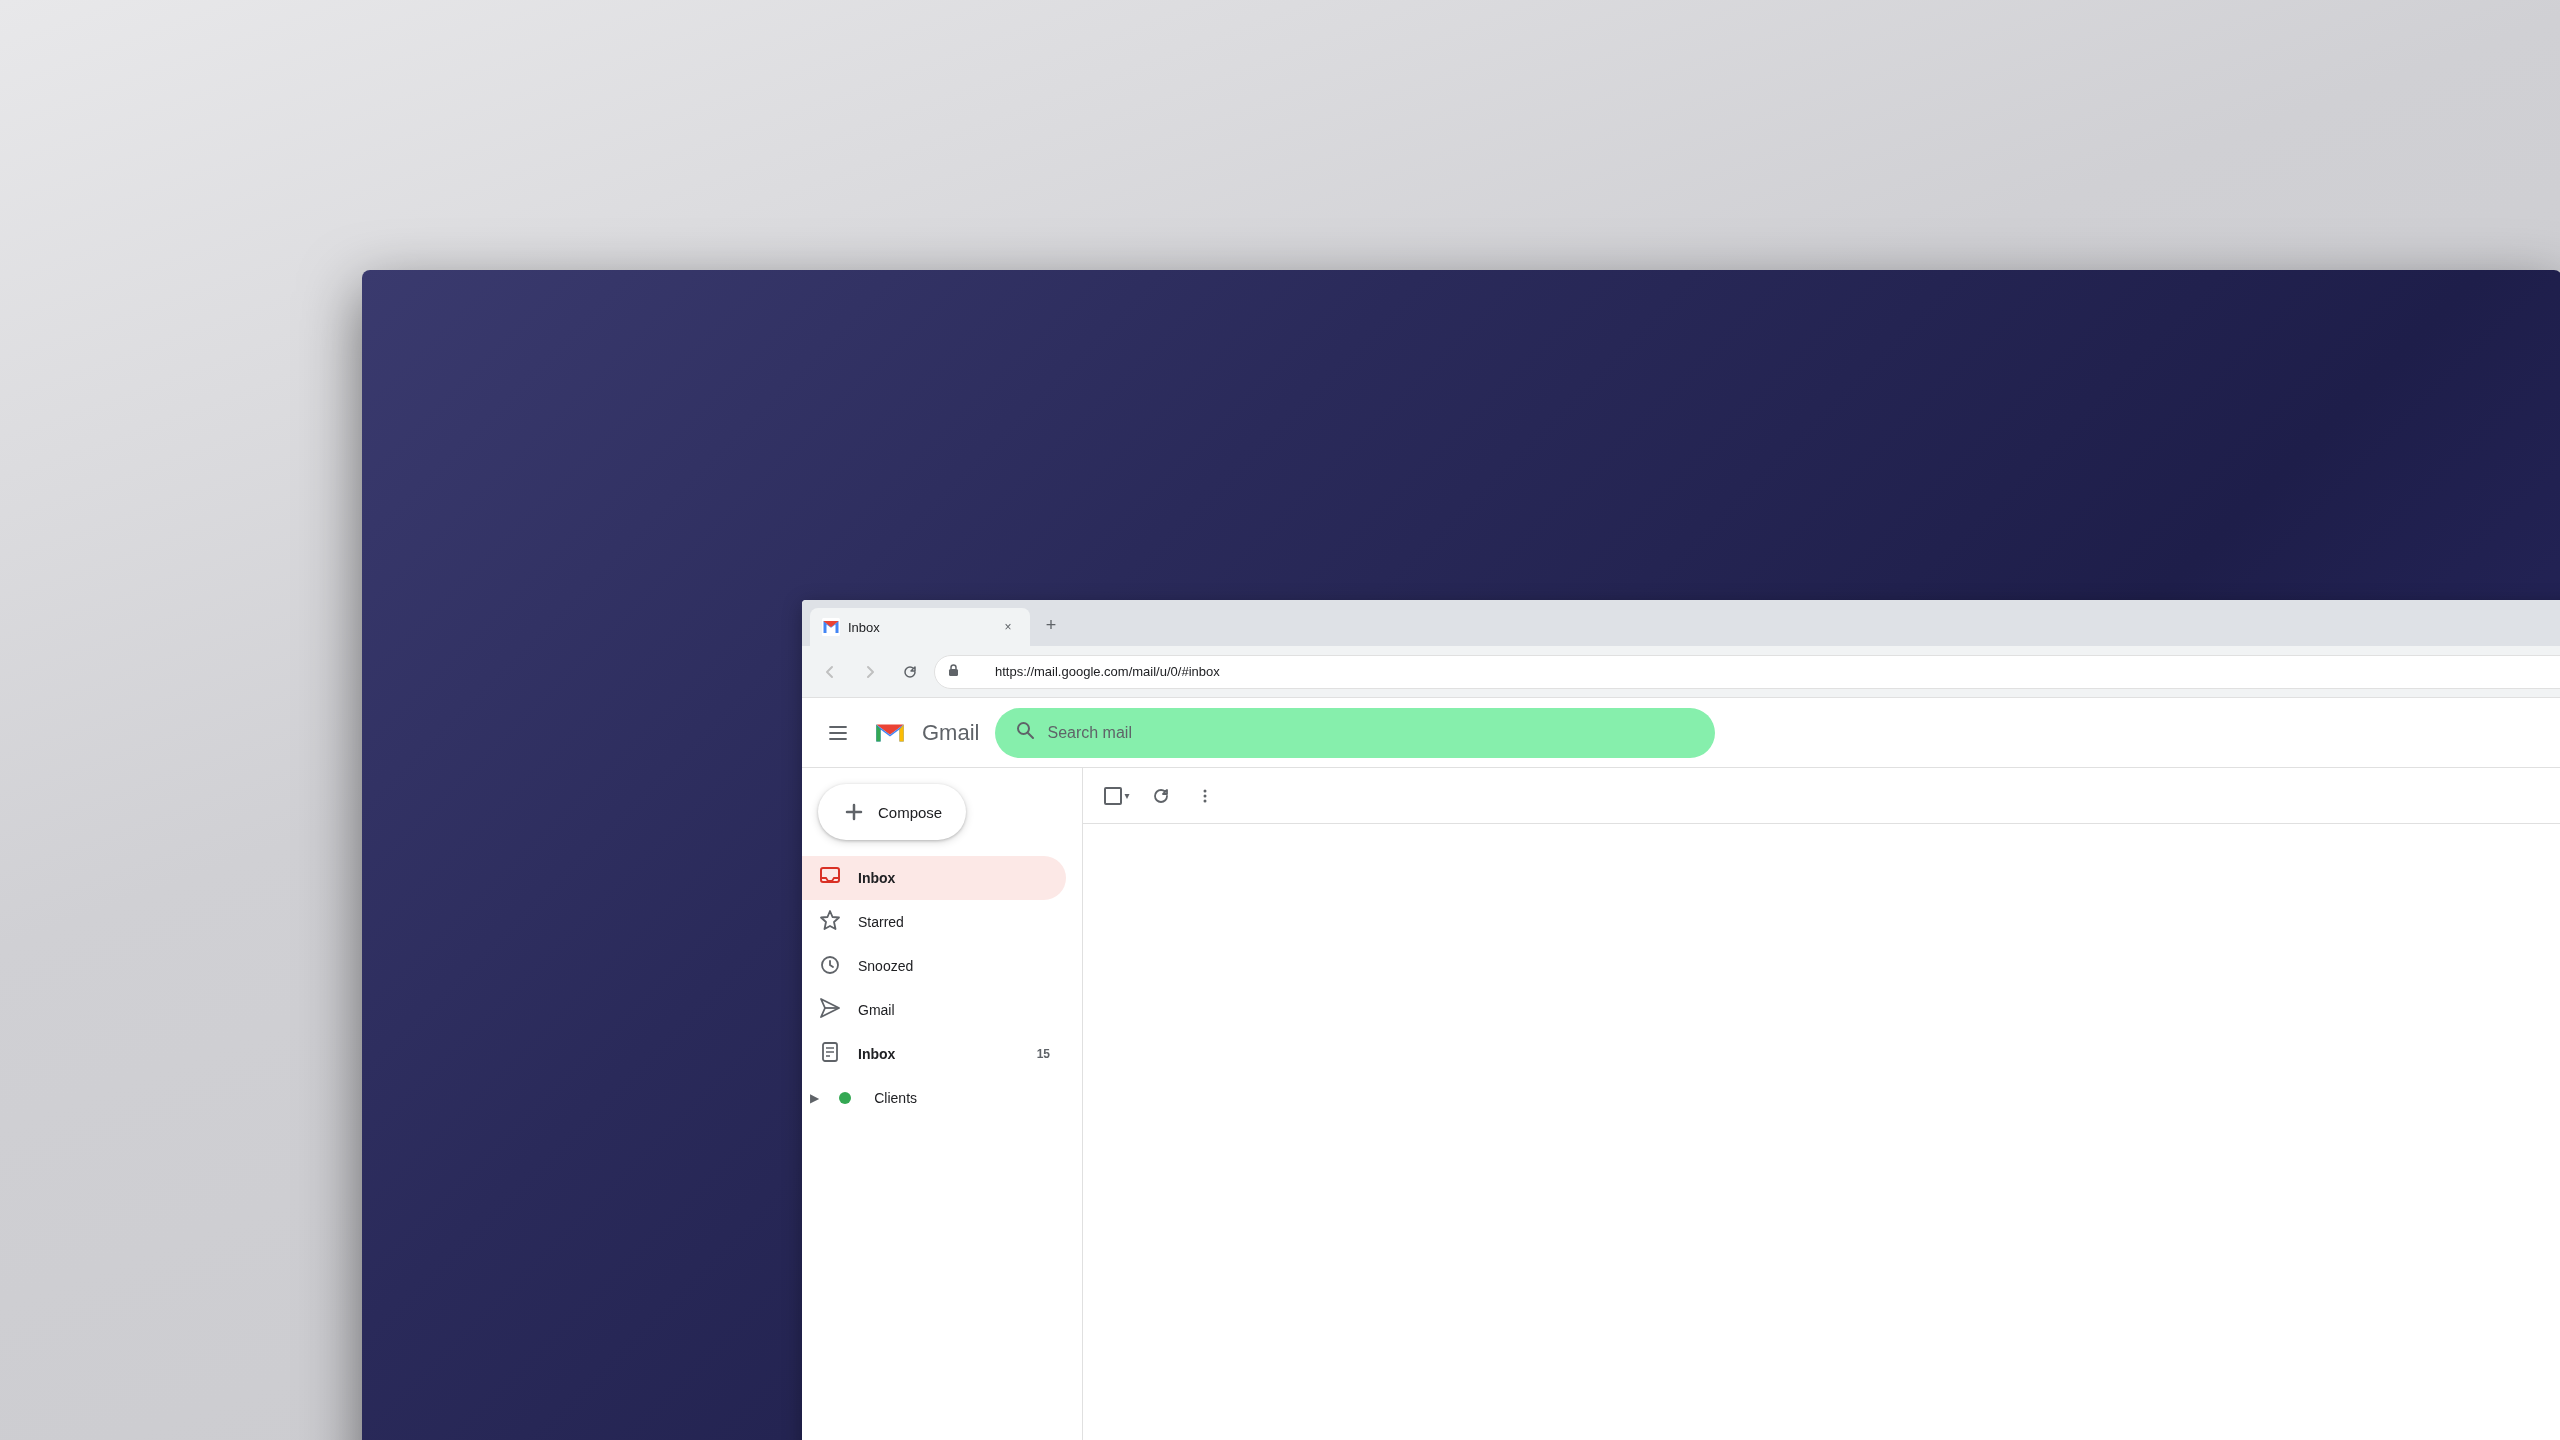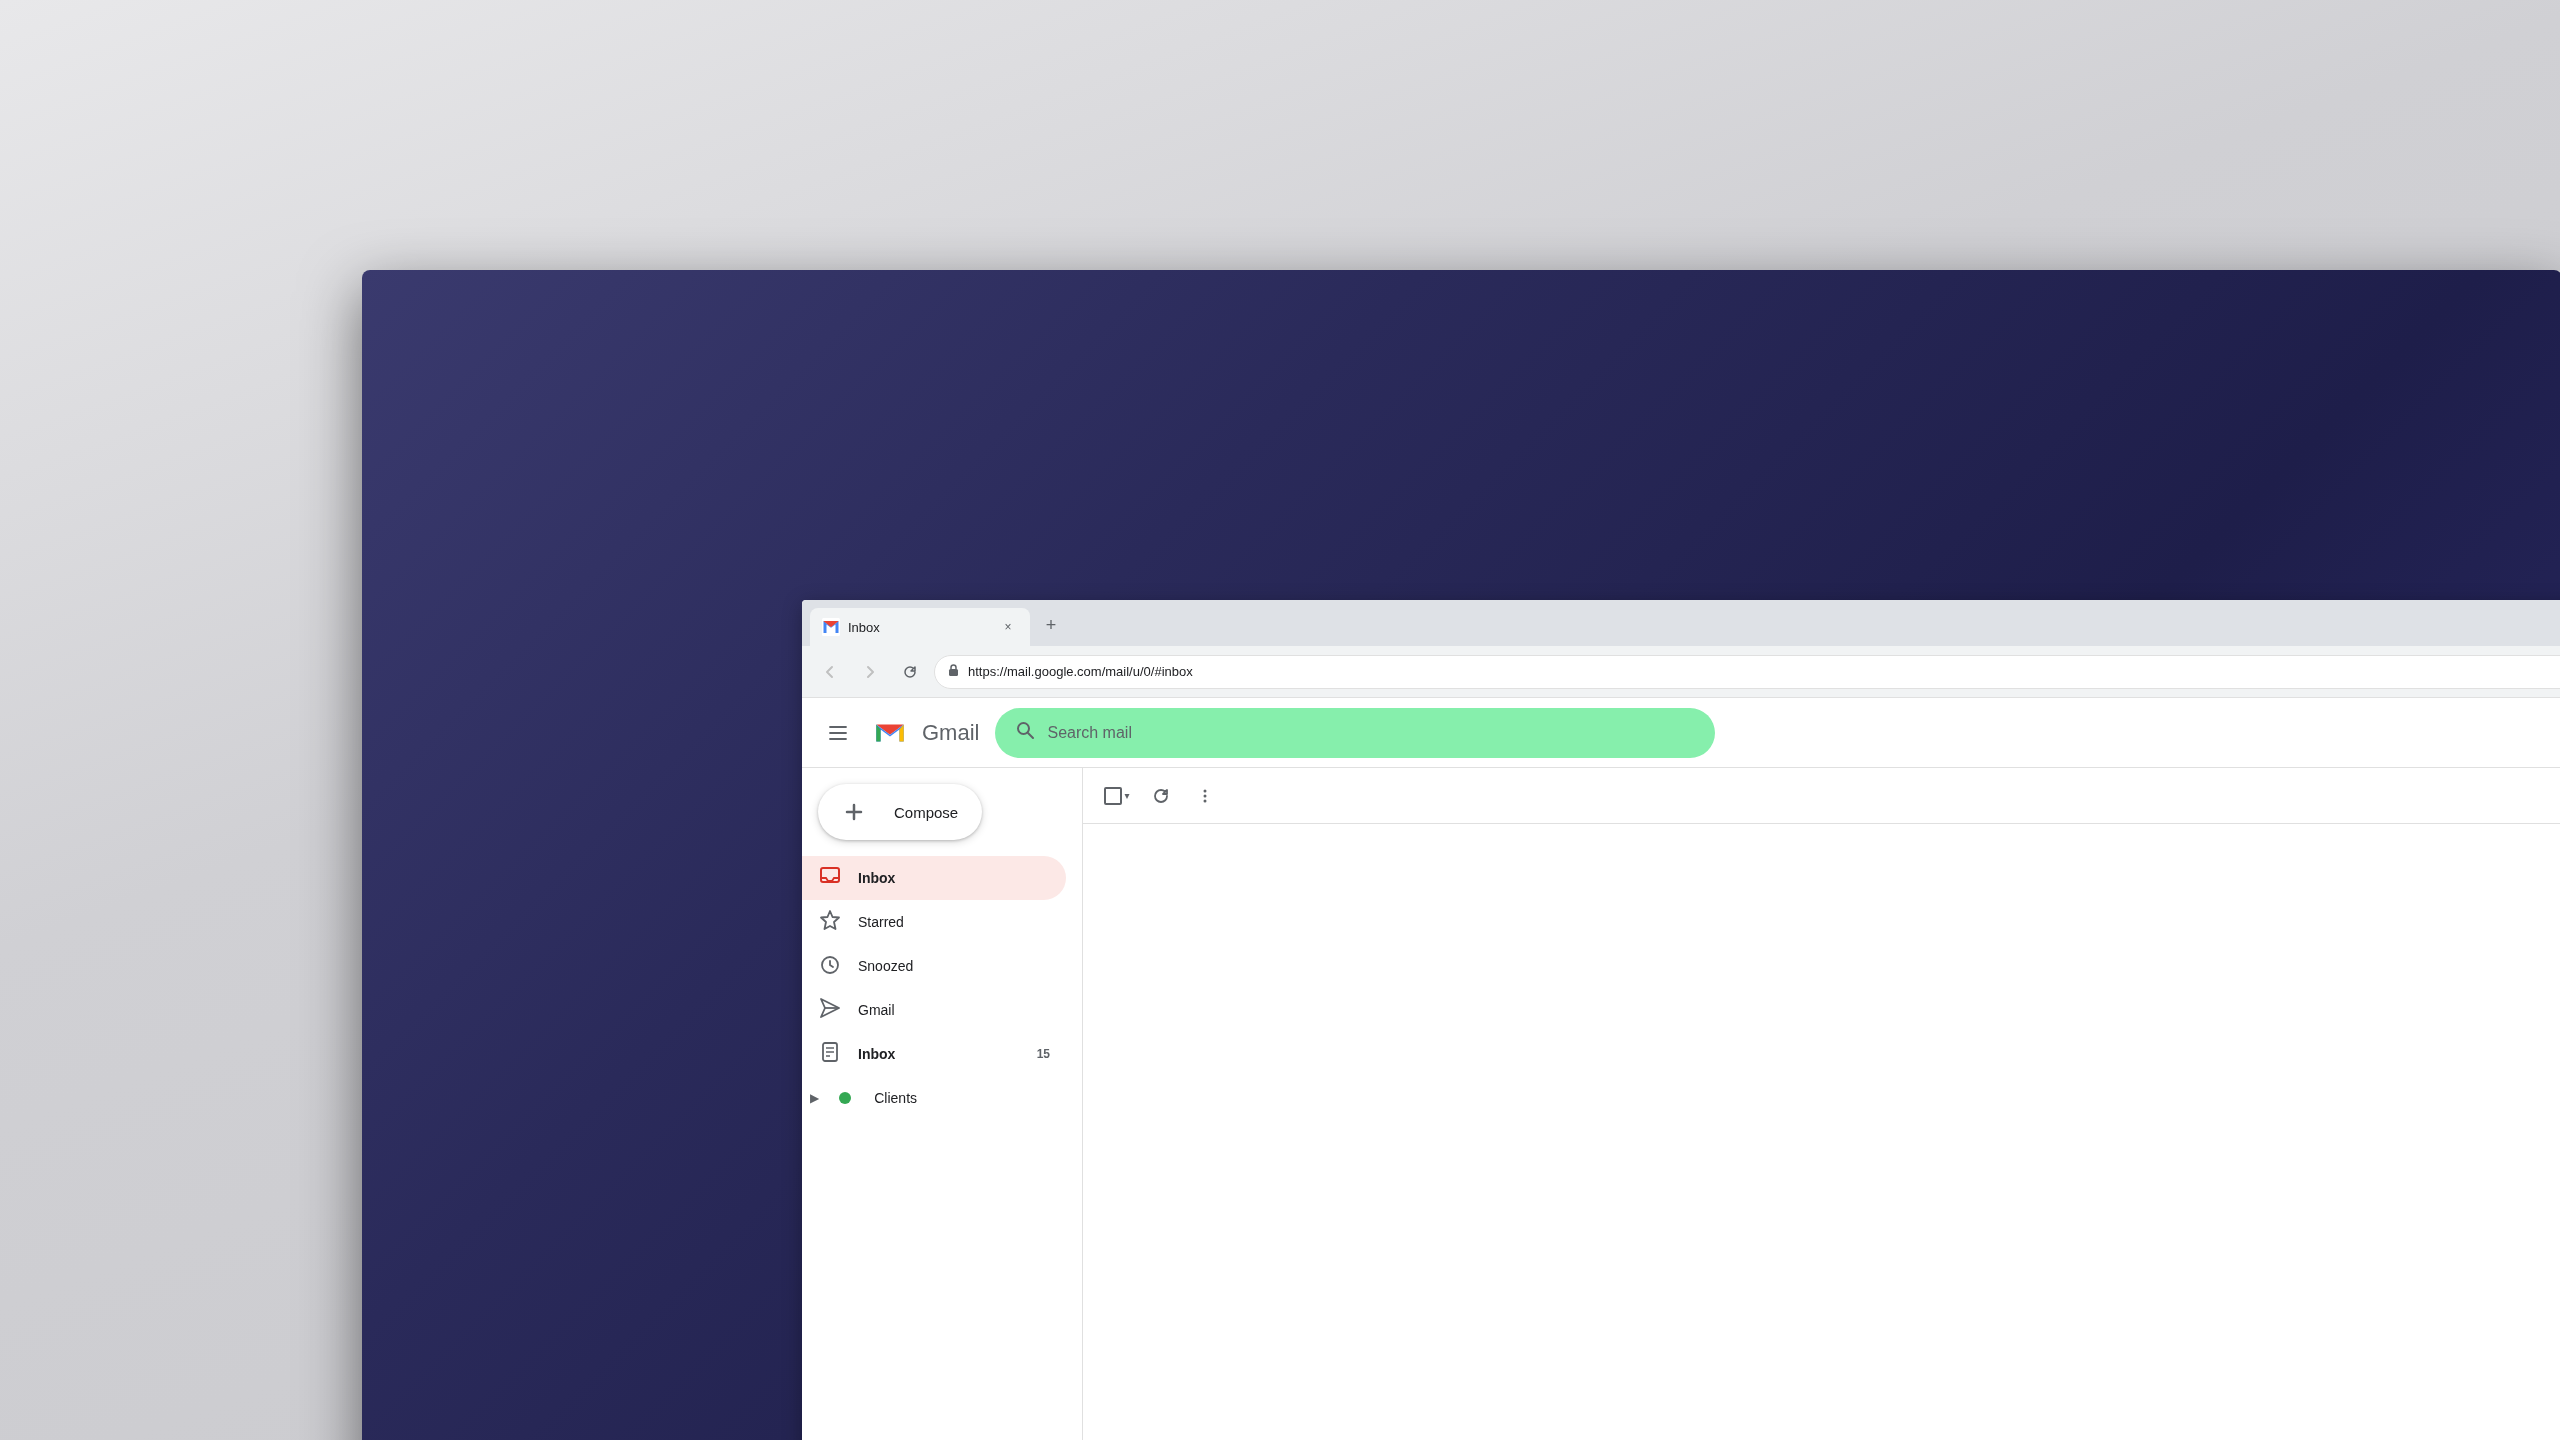--- a/index.html
+++ b/index.html
@@ -149,20 +149,21 @@
     }
 
     .lock-icon {
       color: #5f6368;
       font-size: 13px;
     }
 
     .url-text {
       font-size: 13px;
       color: #202124;
+      margin-left: 27px;
     }
 
     
     .gmail-app {
       display: flex;
       flex-direction: column;
       height: calc(100% - 98px);
       background: #fff;
     }
 
@@ -240,21 +241,21 @@
     }
 
     .compose-btn {
       margin: 8px 16px 16px;
       height: 56px;
       background: #fff;
       border-radius: 28px;
       display: flex;
       align-items: center;
       padding: 0 24px;
-      gap: 28px;
+      gap: 12px;
       cursor: pointer;
       box-shadow: 0 1px 3px rgba(0,0,0,0.2), 0 2px 8px rgba(0,0,0,0.15);
       font-size: 15px;
       font-weight: 500;
       color: #202124;
       border: none;
       background: #fff;
     }
 
     .nav-item {

